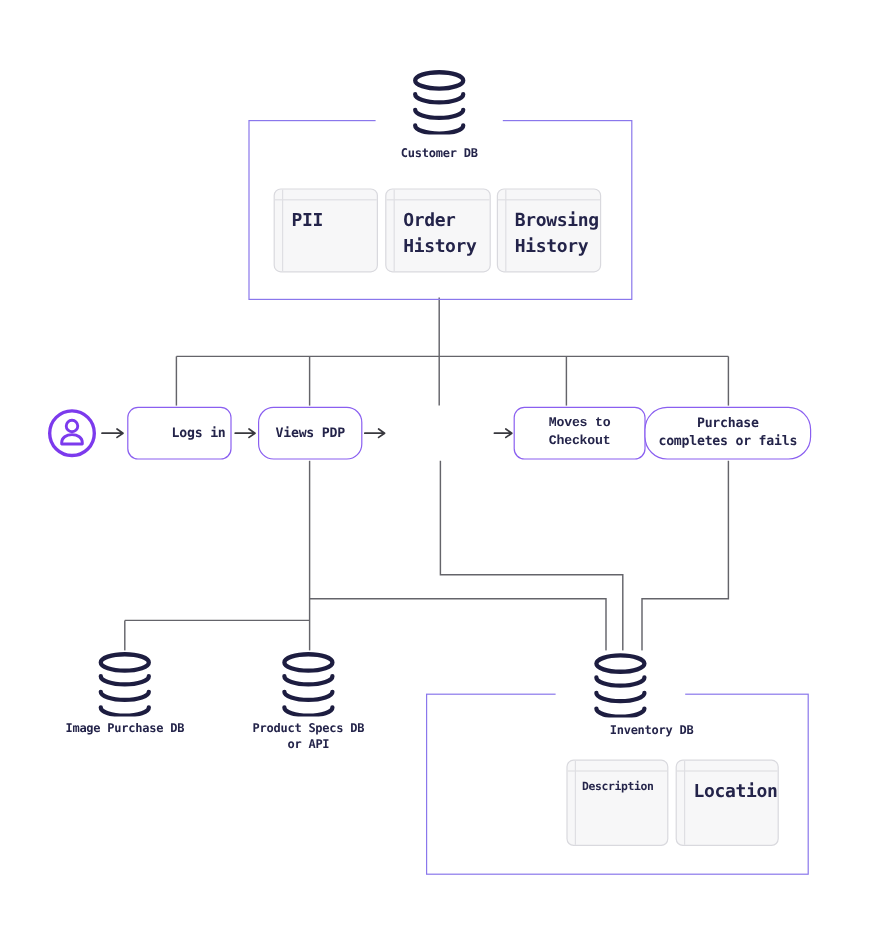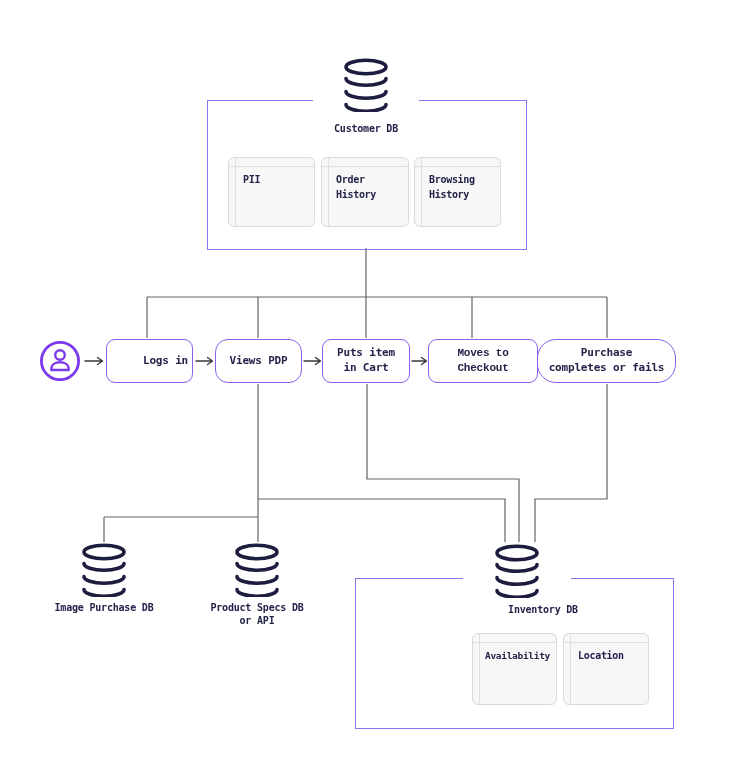--- a/index.html
+++ b/index.html
@@ -28,21 +28,21 @@
     position:absolute;z-index:2;background:#f7f7f8;border:1px solid #d9d9de;border-radius:6px;
     box-sizing:border-box;
   }
   .card::before{
     content:"";position:absolute;left:6px;top:0;bottom:0;width:1px;background:#dfdfe3;
   }
   .card::after{
     content:"";position:absolute;top:8px;left:0;right:0;height:1px;background:#dfdfe3;
   }
   .card-text{
-    position:absolute;left:14px;top:15px;right:2px;font-weight:700;font-size:10px;
+    position:absolute;left:14px;top:15px;right:2px;font-weight:700;font-size:15px;
     letter-spacing:-0.3px;line-height:1.45;white-space:pre-line;color:#24244a;
   }
   .card-text.small{font-size:9.5px;left:12px;}
   .actor{position:absolute;z-index:2;}
 </style>
 </head>
 <body>
 
 <div class="canvas">
 
@@ -100,22 +100,20 @@
   <div class="actor" style="left:39px;top:340px;width:42px;height:42px;">
     <svg width="42" height="42" viewBox="0 0 42 42" fill="none" stroke="#7c3aed">
       <circle cx="21" cy="21" r="18.6" stroke-width="2.8"></circle>
       <circle cx="21" cy="15" r="4.8" stroke-width="2.4"></circle>
       <path d="M12.4 30 v-1.2 c0-4.2 3.9-6.6 8.6-6.6 s8.6 2.4 8.6 6.6 V30 Z" stroke-width="2.4" stroke-linejoin="round"></path>
     </svg>
   </div>
 
   <div class="flow-box" style="left:106px;top:339px;width:87px;height:44px;padding-left:32px;">Logs in</div>
   <div class="flow-box" style="left:215px;top:339px;width:87px;height:44px;border-radius:13px;">Views PDP</div>
-  <div class="flow-box" style="left:322px;top:339px;width:88px;height:44px;">Puts item
-in Cart</div>
   <div class="flow-box" style="left:428px;top:339px;width:110px;height:44px;font-family:Liberation Mono, monospace;">Moves to
 Checkout</div>
   <div class="flow-box" style="left:537px;top:339px;width:139px;height:44px;border-radius:19px;">Purchase
 completes or fails</div>
 
   <div class="icon-wrap" style="left:81px;top:542px;width:46px;height:56px;">
     <svg width="46" height="54" viewBox="0 0 46 54" fill="none" stroke="#1d1d40" stroke-width="3.6" stroke-linecap="round">
       <ellipse cx="23" cy="9" rx="20" ry="6.8"></ellipse>
       <path d="M3 20.5 a20 6.8 0 0 0 40 0"></path>
       <path d="M3 33.5 a20 6.8 0 0 0 40 0"></path>
@@ -141,19 +139,19 @@
     <svg width="46" height="54" viewBox="0 0 46 54" fill="none" stroke="#1d1d40" stroke-width="3.6" stroke-linecap="round">
       <ellipse cx="23" cy="9" rx="20" ry="6.8"></ellipse>
       <path d="M3 20.5 a20 6.8 0 0 0 40 0"></path>
       <path d="M3 33.5 a20 6.8 0 0 0 40 0"></path>
       <path d="M3 46.5 a20 6.8 0 0 0 40 0"></path>
     </svg>
   </div>
   <div class="db-label" style="left:483px;top:603px;width:120px;">Inventory DB</div>
 
   <div class="card" style="left:472px;top:633px;width:85px;height:72px;">
-    <div class="card-text small">Availability</div>
+    <div class="card-text small">Description</div>
   </div>
   <div class="card" style="left:563px;top:633px;width:86px;height:72px;">
     <div class="card-text">Location</div>
   </div>
 
 </div>
 
 </body></html>

